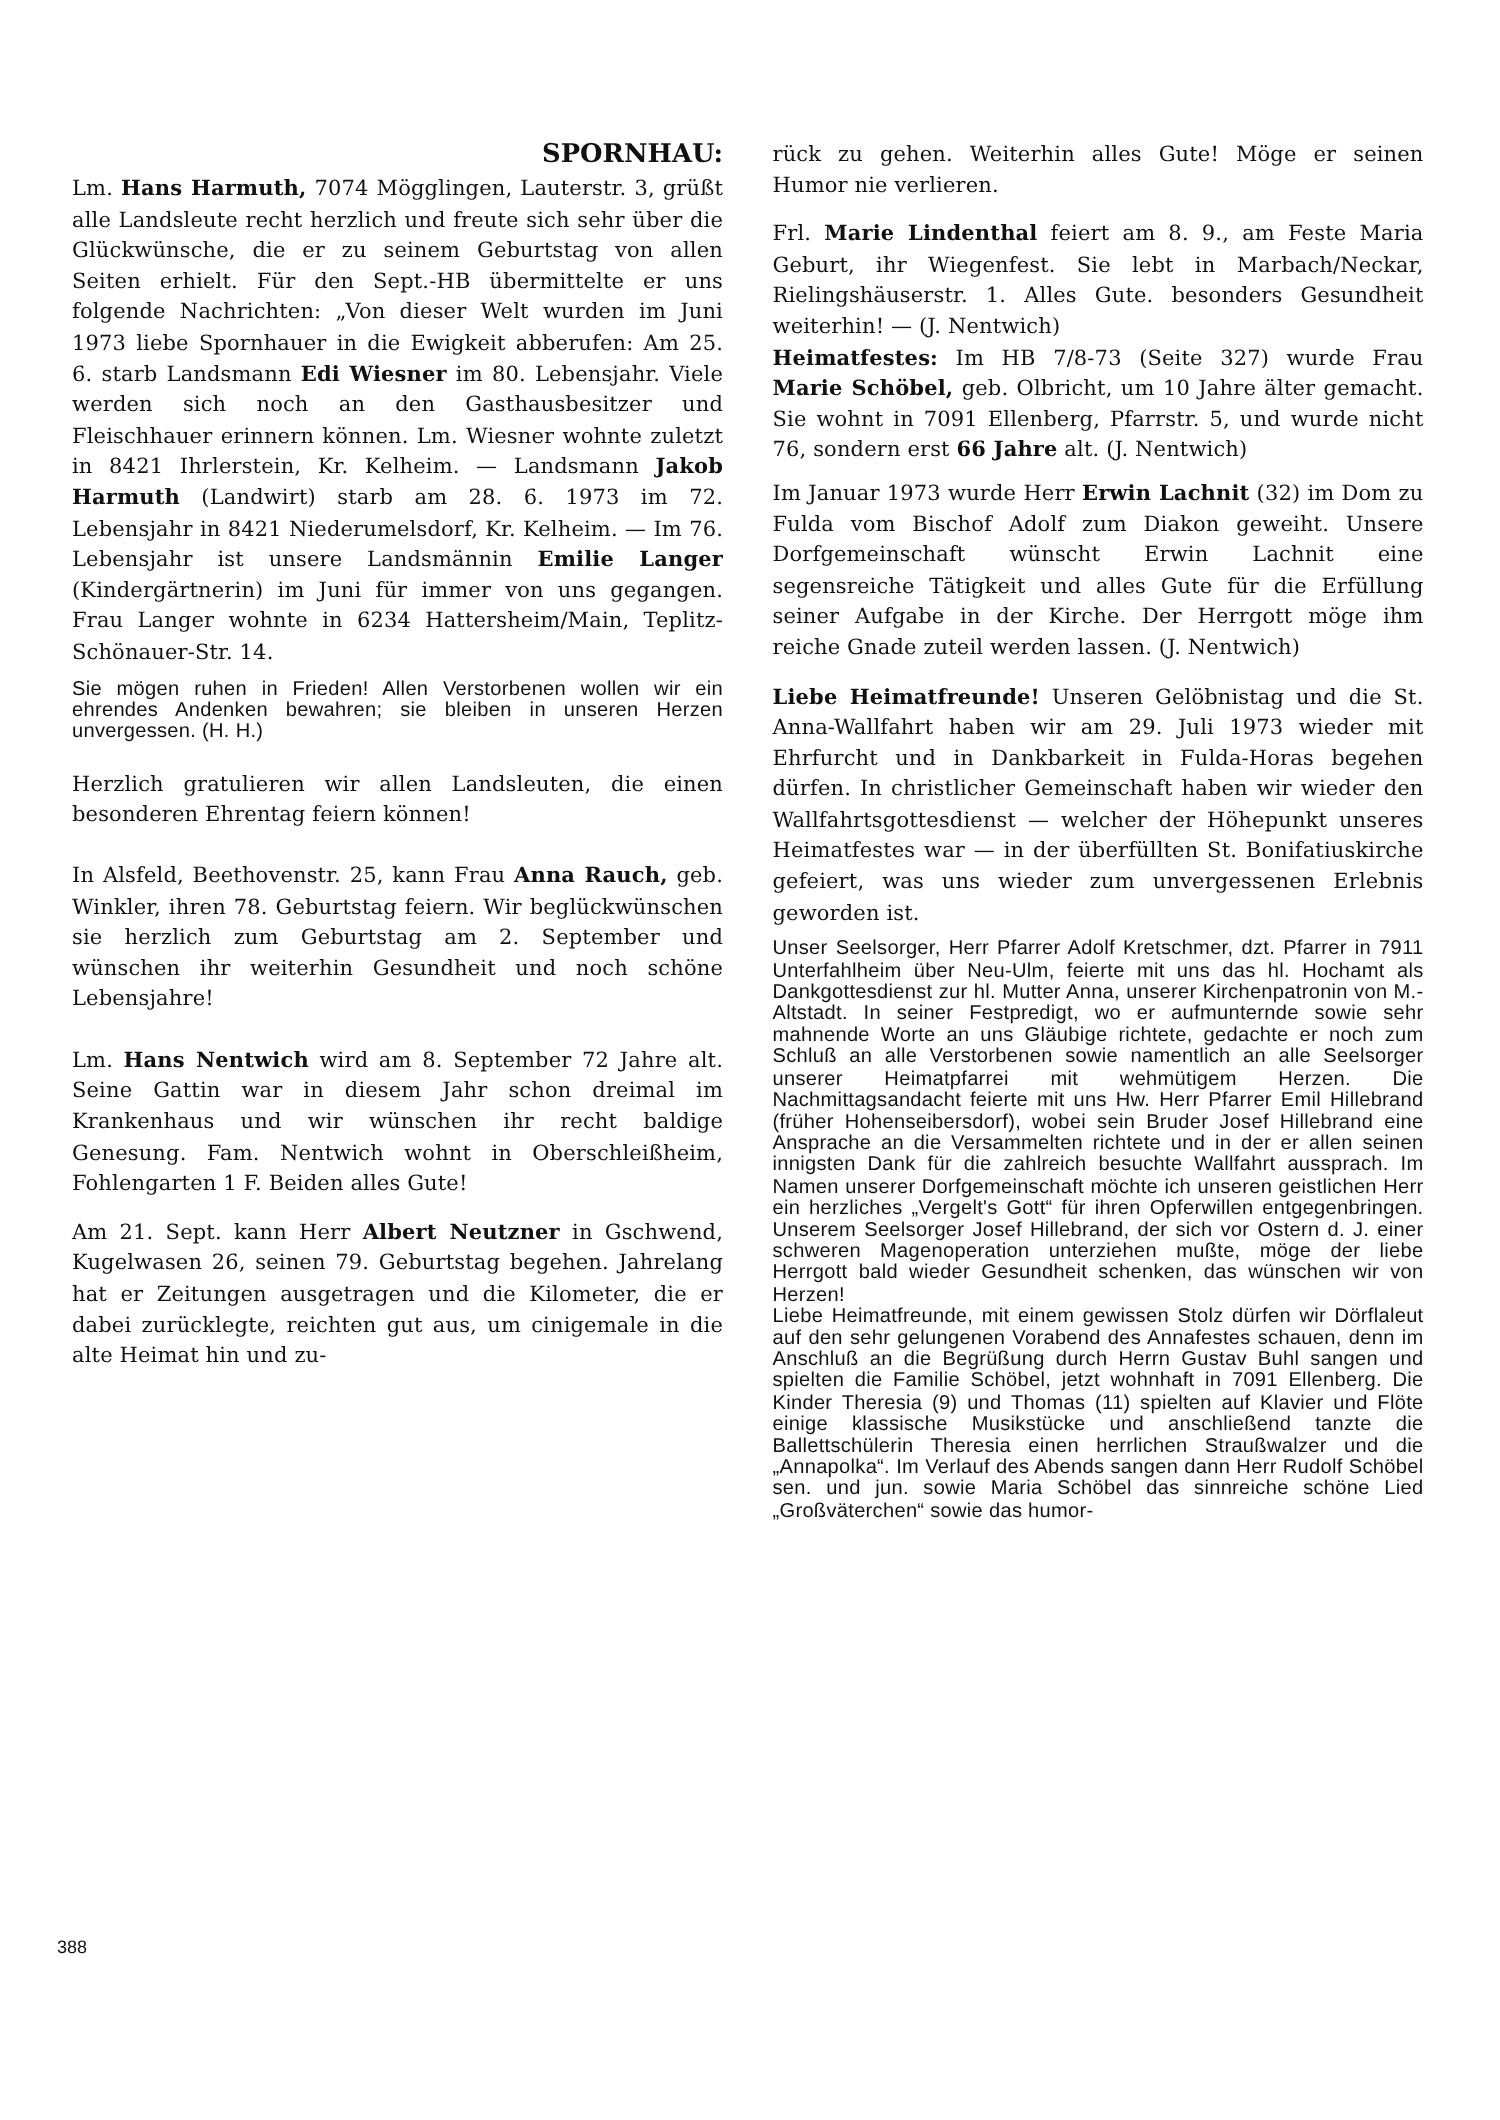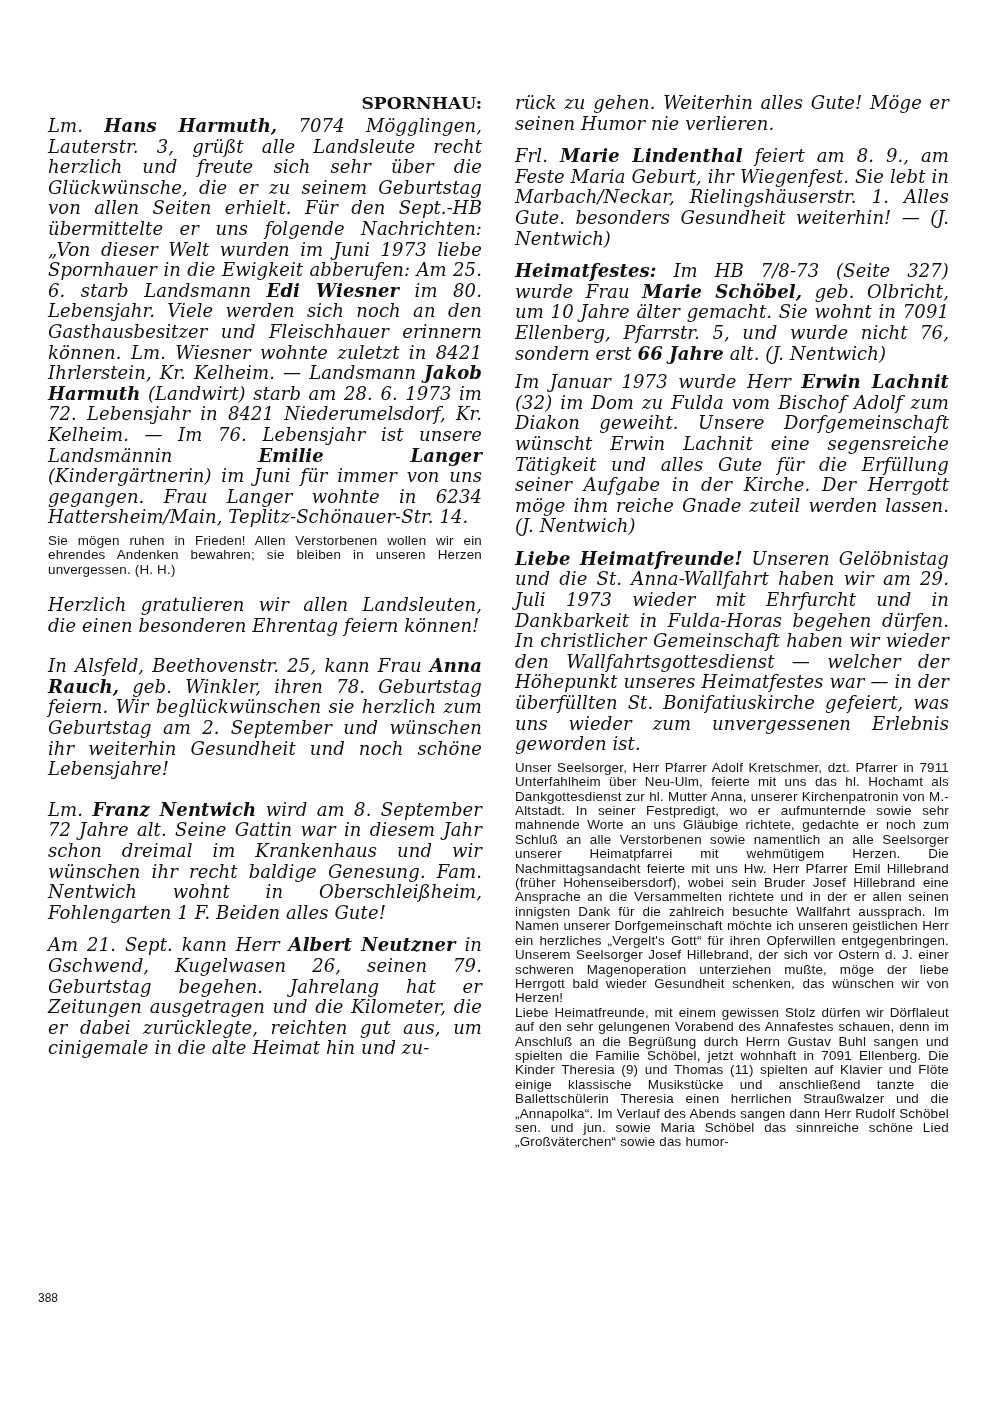--- a/index.html
+++ b/index.html
@@ -1,44 +1,44 @@
 <!DOCTYPE html>
 <html><head>
 <meta charset="utf-8">
 <style>
   html, body { margin: 0; padding: 0; background: #ffffff; }
   body { width: 1000px; height: 1413px; position: relative; overflow: hidden; color: #111; }
   .col { position: absolute; top: 93px; }
   .col-left { left: 48px; width: 434px; }
   .col-right { left: 515px; width: 434px; }
-  .p { font-family: "DejaVu Serif", "Liberation Serif", serif; font-size: 18px; line-height: 20.6px; text-align: justify; margin: 0 0 8px 0; letter-spacing: 0.1px; font-style: italic; }
+  .p { font-family: "DejaVu Serif", "Liberation Serif", serif; font-size: 14px; line-height: 20.6px; text-align: justify; margin: 0 0 8px 0; letter-spacing: 0.1px; }
   .p.tight { margin-bottom: 6px; }
   .heading { font-family: "DejaVu Serif", "Liberation Serif", serif; font-weight: bold; font-size: 17.2px; line-height: 21px; margin: 0 0 2px 0; text-align: right; }
   .small { font-family: "Liberation Sans", "DejaVu Sans", sans-serif; font-stretch: condensed; font-size: 13.4px; line-height: 14.4px; text-align: justify; margin: 0; letter-spacing: 0.2px; }
   .b { font-weight: bold; }
   .gap-lg { height: 18px; }
   .page-no { position: absolute; left: 38px; top: 1291px; font-family: "Liberation Sans", "DejaVu Sans", sans-serif; font-size: 12px; }
 </style>
 </head>
 <body>
 
 <div class="col col-left">
   <div class="heading">SPORNHAU:</div>
   <p class="p tight"><span>Lm. </span><span class="b">Hans Harmuth,</span><span> 7074 Mögglingen, Lauterstr. 3, grüßt alle Landsleute recht herzlich und freute sich sehr über die Glückwünsche, die er zu seinem Geburtstag von allen Seiten erhielt. Für den Sept.-HB übermittelte er uns folgende Nachrichten: „Von dieser Welt wurden im Juni 1973 liebe Spornhauer in die Ewigkeit abberufen: Am 25. 6. starb Landsmann </span><span class="b">Edi Wiesner</span><span> im 80. Lebensjahr. Viele werden sich noch an den Gasthausbesitzer und Fleischhauer erinnern können. Lm. Wiesner wohnte zuletzt in 8421 Ihrlerstein, Kr. Kelheim. — Landsmann </span><span class="b">Jakob Harmuth</span><span> (Landwirt) starb am 28. 6. 1973 im 72. Lebensjahr in 8421 Niederumelsdorf, Kr. Kelheim. — Im 76. Lebensjahr ist unsere Landsmännin </span><span class="b">Emilie Langer</span><span> (Kindergärtnerin) im Juni für immer von uns gegangen. Frau Langer wohnte in 6234 Hattersheim/Main, Teplitz-Schönauer-Str. 14.</span></p>
   <p class="small">Sie mögen ruhen in Frieden! Allen Verstorbenen wollen wir ein ehrendes Andenken bewahren; sie bleiben in unseren Herzen unvergessen. (H. H.)</p>
   <div class="gap-lg"></div>
   <p class="p" style="margin-bottom:20px"><span>Herzlich gratulieren wir allen Landsleuten, die einen besonderen Ehrentag feiern können!</span></p>
   <p class="p" style="margin-bottom:20px"><span>In Alsfeld, Beethovenstr. 25, kann Frau </span><span class="b">Anna Rauch,</span><span> geb. Winkler, ihren 78. Geburtstag feiern. Wir beglückwünschen sie herzlich zum Geburtstag am 2. September und wünschen ihr weiterhin Gesundheit und noch schöne Lebensjahre!</span></p>
-  <p class="p" style="margin-bottom:12px"><span>Lm. </span><span class="b">Franz Nentwich</span><span> wird am 8. September 72 Jahre alt. Seine Gattin war in diesem Jahr schon dreimal im Krankenhaus und wir wünschen ihr recht baldige Genesung. Fam. Nentwich wohnt in Oberschleißheim, Fohlengarten 1 F. Beiden alles Gute!</span></p>
+  <p class="p" style="margin-bottom:12px"><span>Lm. </span><span class="b">Hans Nentwich</span><span> wird am 8. September 72 Jahre alt. Seine Gattin war in diesem Jahr schon dreimal im Krankenhaus und wir wünschen ihr recht baldige Genesung. Fam. Nentwich wohnt in Oberschleißheim, Fohlengarten 1 F. Beiden alles Gute!</span></p>
   <p class="p"><span>Am 21. Sept. kann Herr </span><span class="b">Albert Neutzner</span><span> in Gschwend, Kugelwasen 26, seinen 79. Geburtstag begehen. Jahrelang hat er Zeitungen ausgetragen und die Kilometer, die er dabei zurücklegte, reichten gut aus, um cinigemale in die alte Heimat hin und zu-</span></p>
 </div>
 
 <div class="col col-right">
   <p class="p" style="margin-bottom:12px"><span>rück zu gehen. Weiterhin alles Gute! Möge er seinen Humor nie verlieren.</span></p>
-  <p class="p" style="margin-bottom:12px"><span>Frl. </span><span class="b">Marie Lindenthal</span><span> feiert am 8. 9., am Feste Maria Geburt, ihr Wiegenfest. Sie lebt in Marbach/Neckar, Rielingshäuserstr. 1. Alles Gute. besonders Gesundheit weiterhin! — (J. Nentwich)</span></p>
+  <p class="p" style="margin-bottom:0"><span>Frl. </span><span class="b">Marie Lindenthal</span><span> feiert am 8. 9., am Feste Maria Geburt, ihr Wiegenfest. Sie lebt in Marbach/Neckar, Rielingshäuserstr. 1. Alles Gute. besonders Gesundheit weiterhin! — (J. Nentwich)</span></p>
   <p class="p"><span class="b">Heimatfestes:</span><span> Im HB 7/8-73 (Seite 327) wurde Frau </span><span class="b">Marie Schöbel,</span><span> geb. Olbricht, um 10 Jahre älter gemacht. Sie wohnt in 7091 Ellenberg, Pfarrstr. 5, und wurde nicht 76, sondern erst </span><span class="b">66 Jahre</span><span> alt. (J. Nentwich)</span></p>
   <p class="p" style="margin-bottom:12px"><span>Im Januar 1973 wurde Herr </span><span class="b">Erwin Lachnit</span><span> (32) im Dom zu Fulda vom Bischof Adolf zum Diakon geweiht. Unsere Dorfgemeinschaft wünscht Erwin Lachnit eine segensreiche Tätigkeit und alles Gute für die Erfüllung seiner Aufgabe in der Kirche. Der Herrgott möge ihm reiche Gnade zuteil werden lassen. (J. Nentwich)</span></p>
   <p class="p" style="margin-bottom:6px"><span class="b">Liebe Heimatfreunde!</span><span> Unseren Gelöbnistag und die St. Anna-Wallfahrt haben wir am 29. Juli 1973 wieder mit Ehrfurcht und in Dankbarkeit in Fulda-Horas begehen dürfen. In christlicher Gemeinschaft haben wir wieder den Wallfahrtsgottesdienst — welcher der Höhepunkt unseres Heimatfestes war — in der überfüllten St. Bonifatiuskirche gefeiert, was uns wieder zum unvergessenen Erlebnis geworden ist.</span></p>
   <p class="small">Unser Seelsorger, Herr Pfarrer Adolf Kretschmer, dzt. Pfarrer in 7911 Unterfahlheim über Neu-Ulm, feierte mit uns das hl. Hochamt als Dankgottesdienst zur hl. Mutter Anna, unserer Kirchenpatronin von M.-Altstadt. In seiner Festpredigt, wo er aufmunternde sowie sehr mahnende Worte an uns Gläubige richtete, gedachte er noch zum Schluß an alle Verstorbenen sowie namentlich an alle Seelsorger unserer Heimatpfarrei mit wehmütigem Herzen. Die Nachmittagsandacht feierte mit uns Hw. Herr Pfarrer Emil Hillebrand (früher Hohenseibersdorf), wobei sein Bruder Josef Hillebrand eine Ansprache an die Versammelten richtete und in der er allen seinen innigsten Dank für die zahlreich besuchte Wallfahrt aussprach. Im Namen unserer Dorfgemeinschaft möchte ich unseren geistlichen Herr ein herzliches „Vergelt's Gott“ für ihren Opferwillen entgegenbringen. Unserem Seelsorger Josef Hillebrand, der sich vor Ostern d. J. einer schweren Magenoperation unterziehen mußte, möge der liebe Herrgott bald wieder Gesundheit schenken, das wünschen wir von Herzen!</p>
   <p class="small">Liebe Heimatfreunde, mit einem gewissen Stolz dürfen wir Dörflaleut auf den sehr gelungenen Vorabend des Annafestes schauen, denn im Anschluß an die Begrüßung durch Herrn Gustav Buhl sangen und spielten die Familie Schöbel, jetzt wohnhaft in 7091 Ellenberg. Die Kinder Theresia (9) und Thomas (11) spielten auf Klavier und Flöte einige klassische Musikstücke und anschließend tanzte die Ballettschülerin Theresia einen herrlichen Straußwalzer und die „Annapolka“. Im Verlauf des Abends sangen dann Herr Rudolf Schöbel sen. und jun. sowie Maria Schöbel das sinnreiche schöne Lied „Großväterchen“ sowie das humor-</p>
 </div>
 
 <div class="page-no">388</div>
 
 </body></html>

